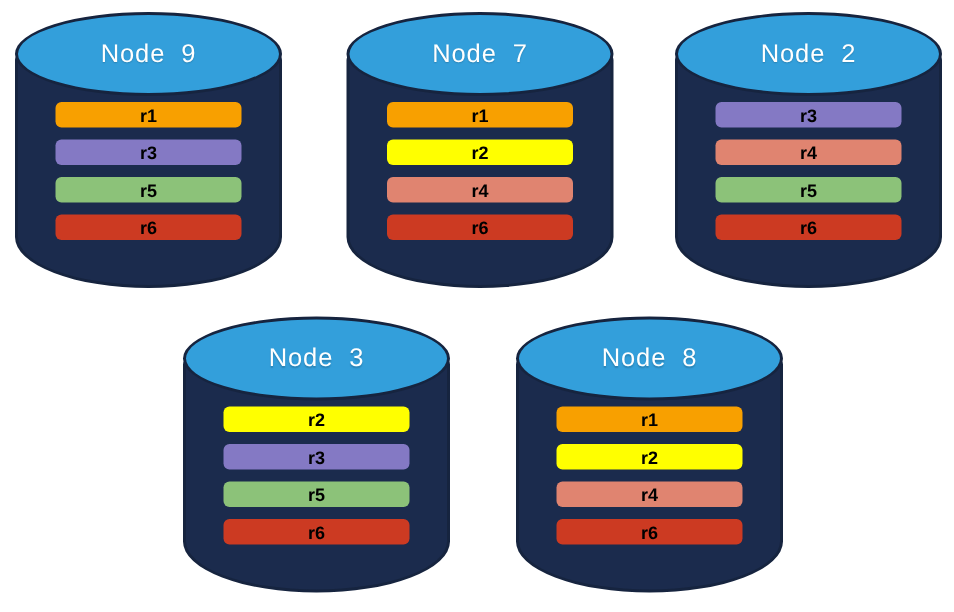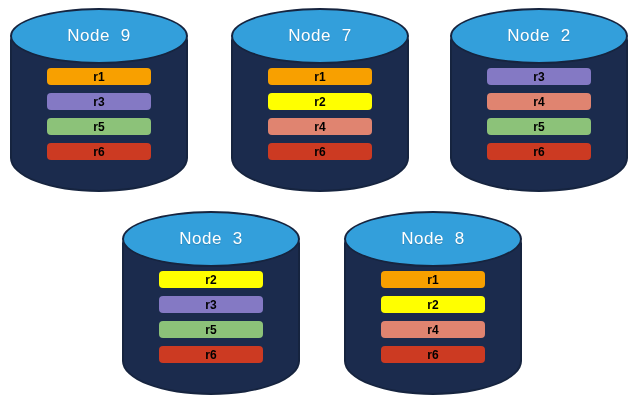--- a/index.html
+++ b/index.html
@@ -75,21 +75,21 @@
     left: 0;
     top: 60px;
     width: 178px;
     display: flex;
     flex-direction: column;
     align-items: center;
     gap: 8px;
   }
 
   .replica-bar {
-    width: 104px;
+    width: 124px;
     height: 17px;
     border-radius: 4px;
     display: flex;
     align-items: center;
     justify-content: center;
     font-size: 12px;
     font-weight: bold;
     color: #000000;
     box-sizing: border-box;
   }

